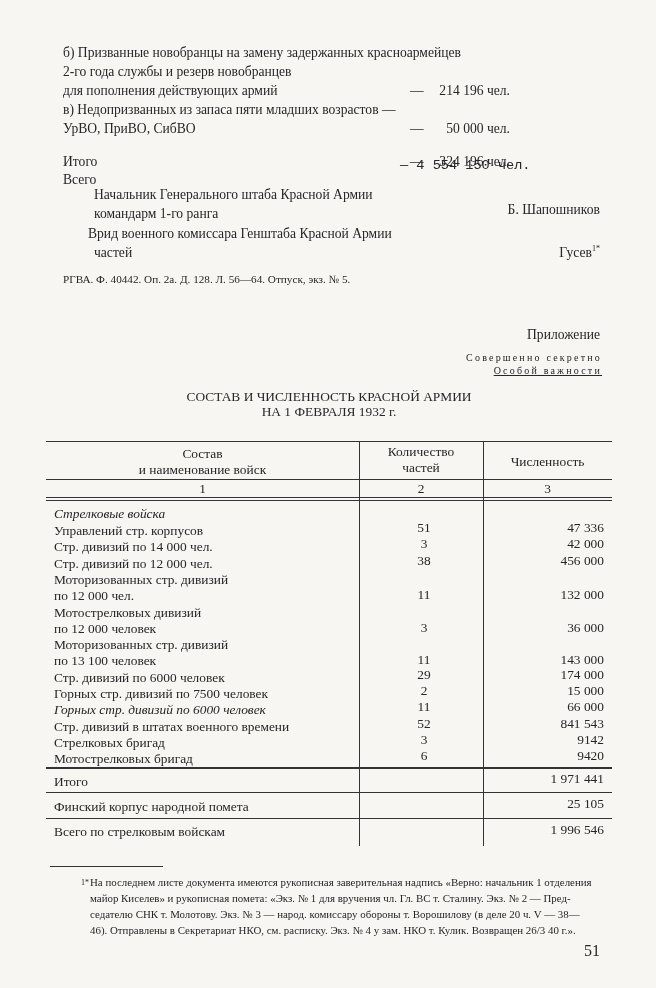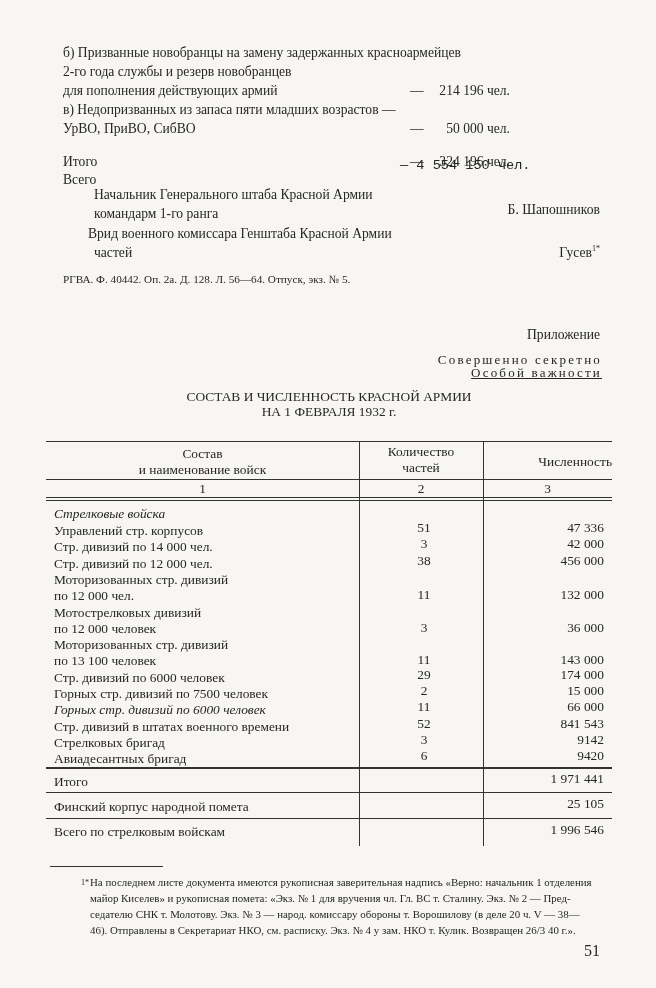--- a/index.html
+++ b/index.html
@@ -4,21 +4,21 @@
 <style>
   html, body { margin: 0; padding: 0; }
   body {
     width: 656px; height: 988px; background: #f7f6f3; position: relative; overflow: hidden;
     font-family: "Liberation Serif", "DejaVu Serif", serif; color: #262626;
   }
   .abs { position: absolute; white-space: nowrap; }
   .t14 { font-size: 13.6px; line-height: 18px; }
   .t12 { font-size: 11.2px; }
   .right { text-align: right; }
-  .spaced { letter-spacing: 2.2px; font-size: 13px; }
+  .spaced { letter-spacing: 2.2px; font-size: 10px; }
   .title { font-size: 13.4px; text-align: center; width: 400px; line-height: 15px; }
 
   
   .tbl { position: absolute; left: 46px; top: 441px; width: 566px; }
   .hline { position: absolute; left: 0; height: 1px; background: #333; width: 566px; }
   .dbl { position: absolute; left: 0; width: 566px; height: 4px; border-top: 1px solid #333; border-bottom: 1px solid #333; box-sizing: border-box; }
   .vline { position: absolute; width: 1px; background: #333; }
   .cell { position: absolute; white-space: nowrap; font-size: 13.4px; }
   .c2 { left: 318px; width: 120px; text-align: center; }
   .c3 { left: 440px; width: 118px; text-align: right; }
@@ -78,21 +78,21 @@
   <div class="vline" style="left:437px;top:0;height:405px;"></div>
 
   <div class="cell" style="left:0;width:313px;text-align:center;top:5px;line-height:16px;">
     <div>Состав</div>
     <div>и наименование войск</div>
   </div>
   <div class="cell" style="left:313px;width:124px;text-align:center;top:3px;line-height:16px;">
     <div>Количество</div>
     <div>частей</div>
   </div>
-  <div class="cell" style="left:437px;width:129px;text-align:right;top:13px;">Численность</div>
+  <div class="cell" style="left:437px;width:129px;text-align:center;top:13px;">Численность</div>
 
   <div class="cell" style="left:0;width:313px;text-align:center;top:40px;">1</div>
   <div class="cell" style="left:313px;width:124px;text-align:center;top:40px;">2</div>
   <div class="cell" style="left:437px;width:129px;text-align:center;top:40px;">3</div>
 
   <div class="cell c1 ital" style="top:65px;">Стрелковые войска</div>
 
   <div id="rows">
       <div class="cell c1" style="top: 82px;">Управлений стр. корпусов</div>
       <div class="cell c2" style="top: 79px;">51</div>
@@ -123,21 +123,21 @@
       <div class="cell c3" style="top: 242px;">15 000</div>
       <div class="cell c1" style="top: 261.3px; font-style: italic;">Горных стр. дивизий по 6000 человек</div>
       <div class="cell c2" style="top: 258.3px;">11</div>
       <div class="cell c3" style="top: 258.3px;">66 000</div>
       <div class="cell c1" style="top: 277.6px;">Стр. дивизий в штатах военного времени</div>
       <div class="cell c2" style="top: 274.6px;">52</div>
       <div class="cell c3" style="top: 274.6px;">841 543</div>
       <div class="cell c1" style="top: 293.9px;">Стрелковых бригад</div>
       <div class="cell c2" style="top: 290.9px;">3</div>
       <div class="cell c3" style="top: 290.9px;">9142</div>
-      <div class="cell c1" style="top: 310.2px;">Авиадесантных бригад</div>
+      <div class="cell c1" style="top: 310.2px;">Мотострелковых бригад</div>
       <div class="cell c2" style="top: 307.2px;">6</div>
       <div class="cell c3" style="top: 307.2px;">9420</div>
     </div>
 
   <div class="cell c1" style="top:333px;">Итого</div>
   <div class="cell c3" style="top:330px;">1 971 441</div>
   <div class="cell c1" style="top:358px;">Финский корпус народной помета</div>
   <div class="cell c3" style="top:355px;">25 105</div>
   <div class="cell c1" style="top:383px;">Всего по стрелковым войскам</div>
   <div class="cell c3" style="top:381px;">1 996 546</div>

